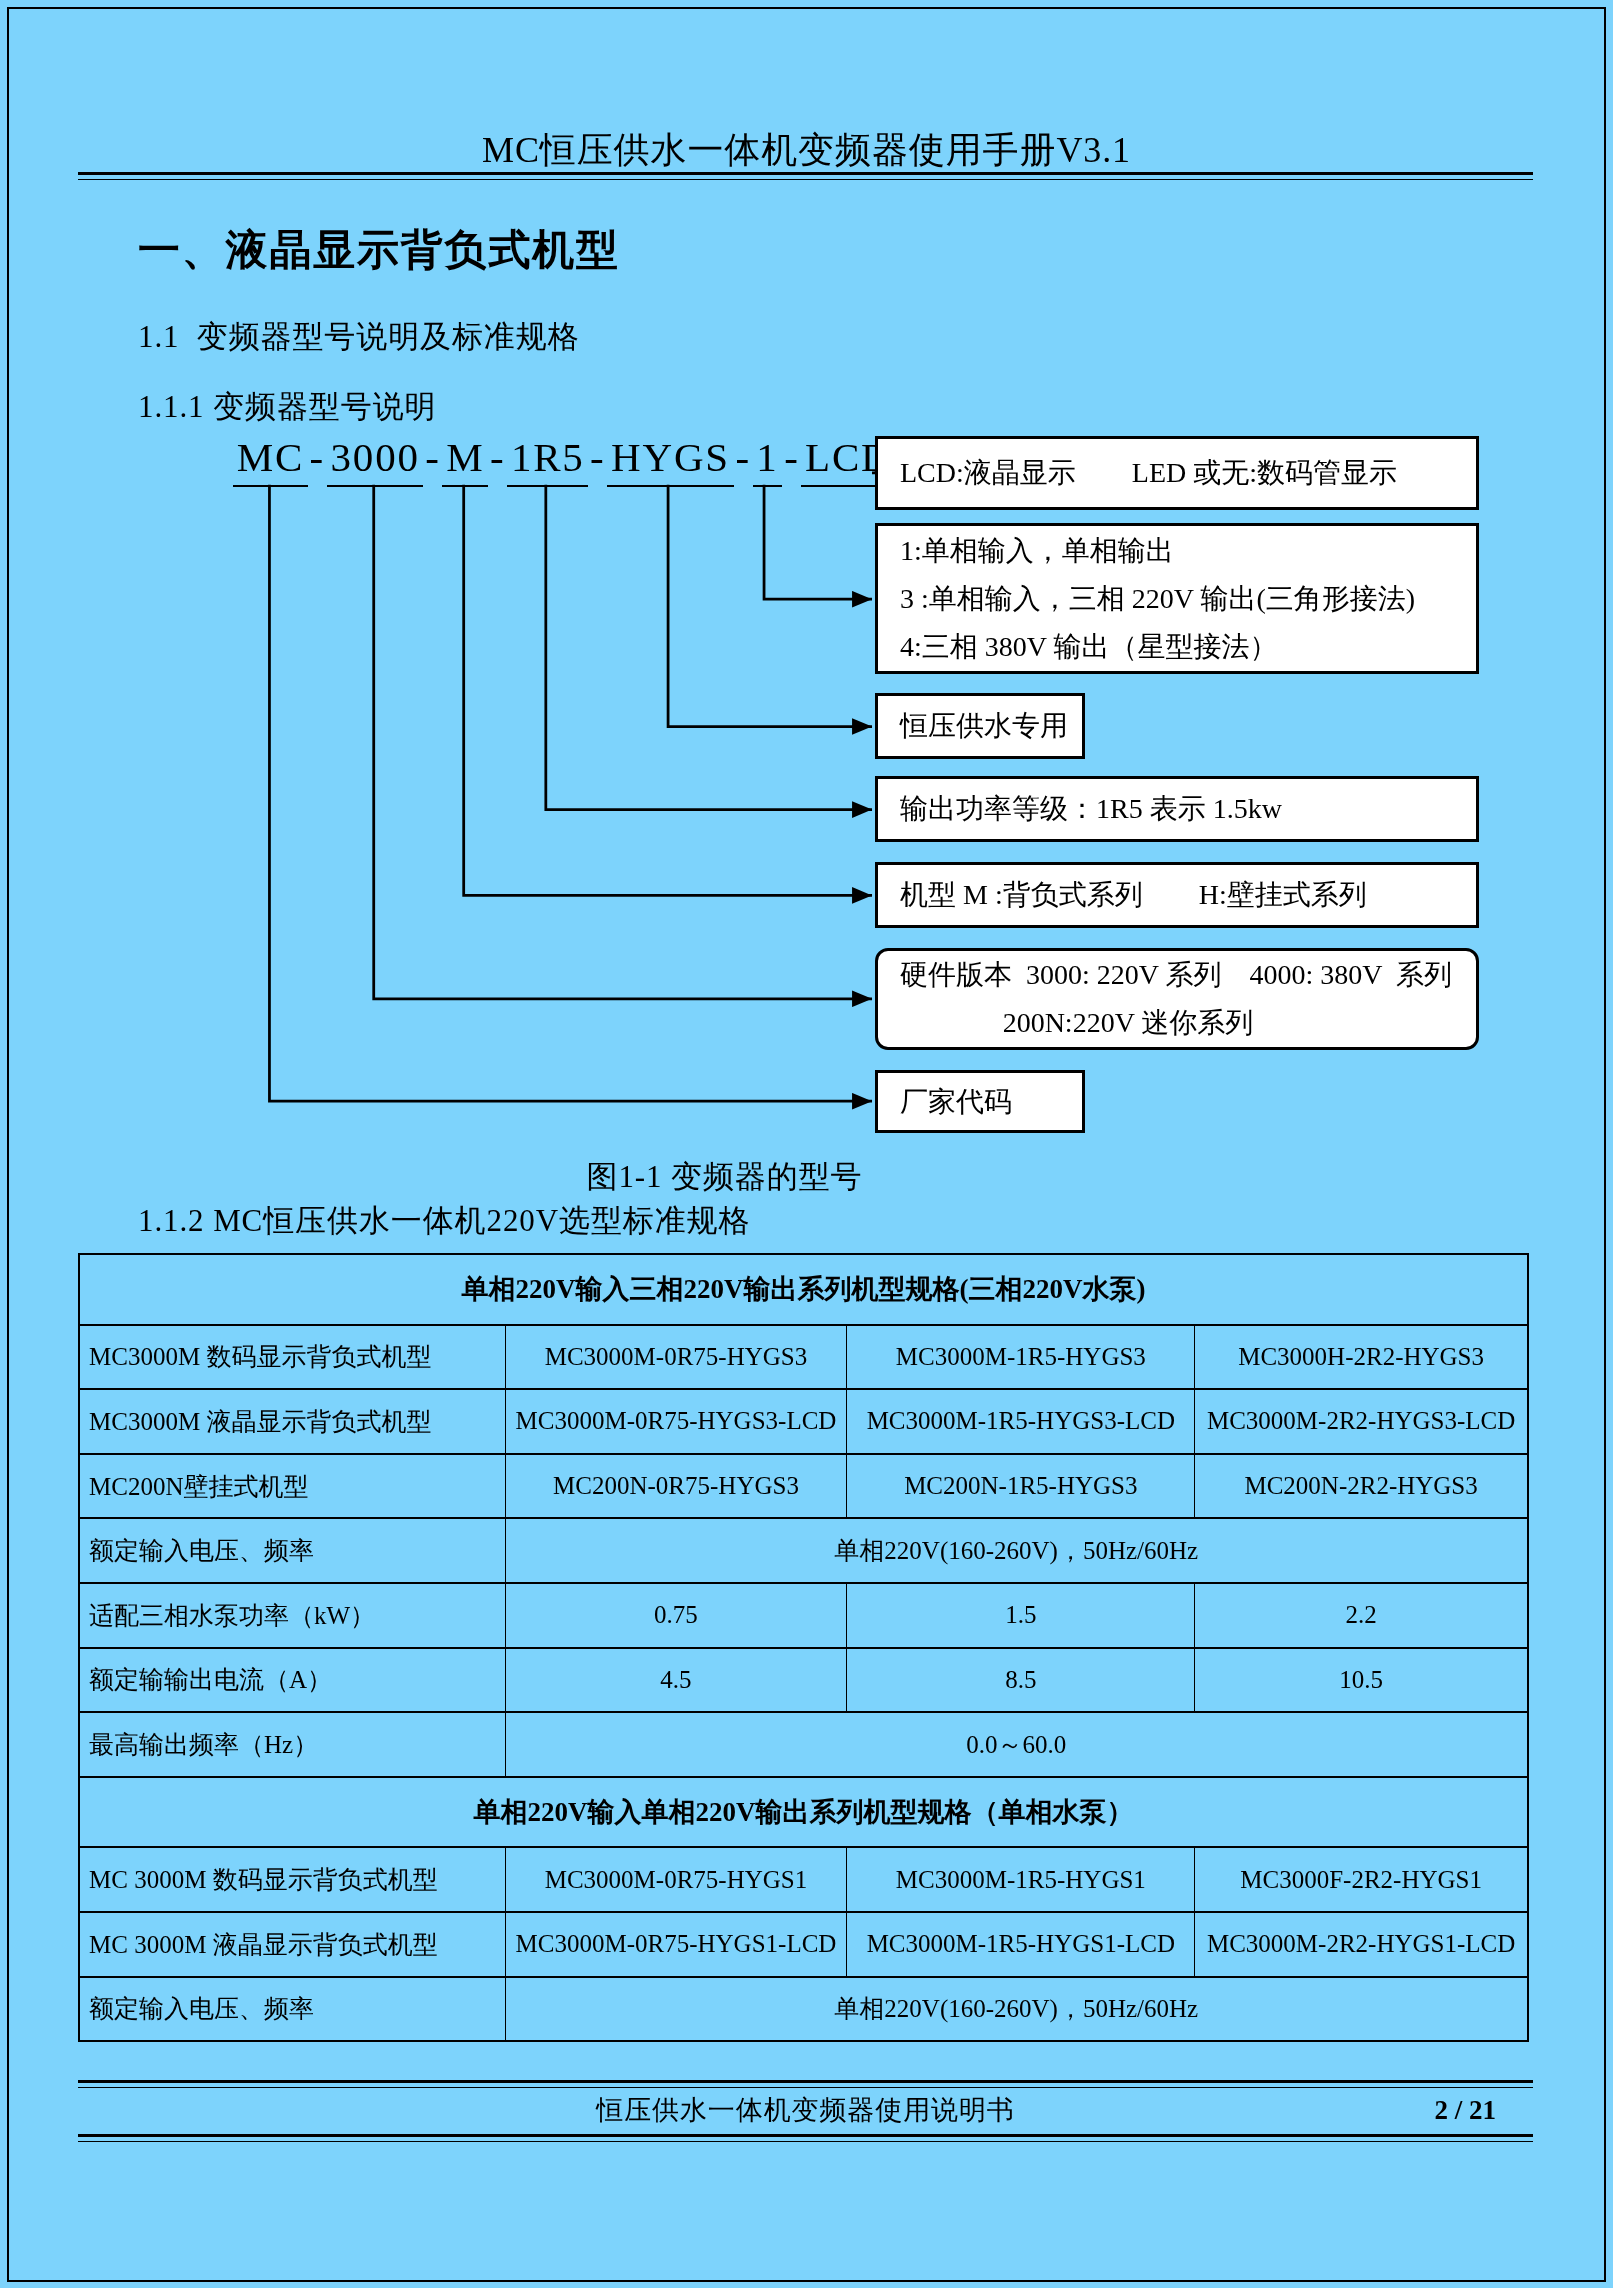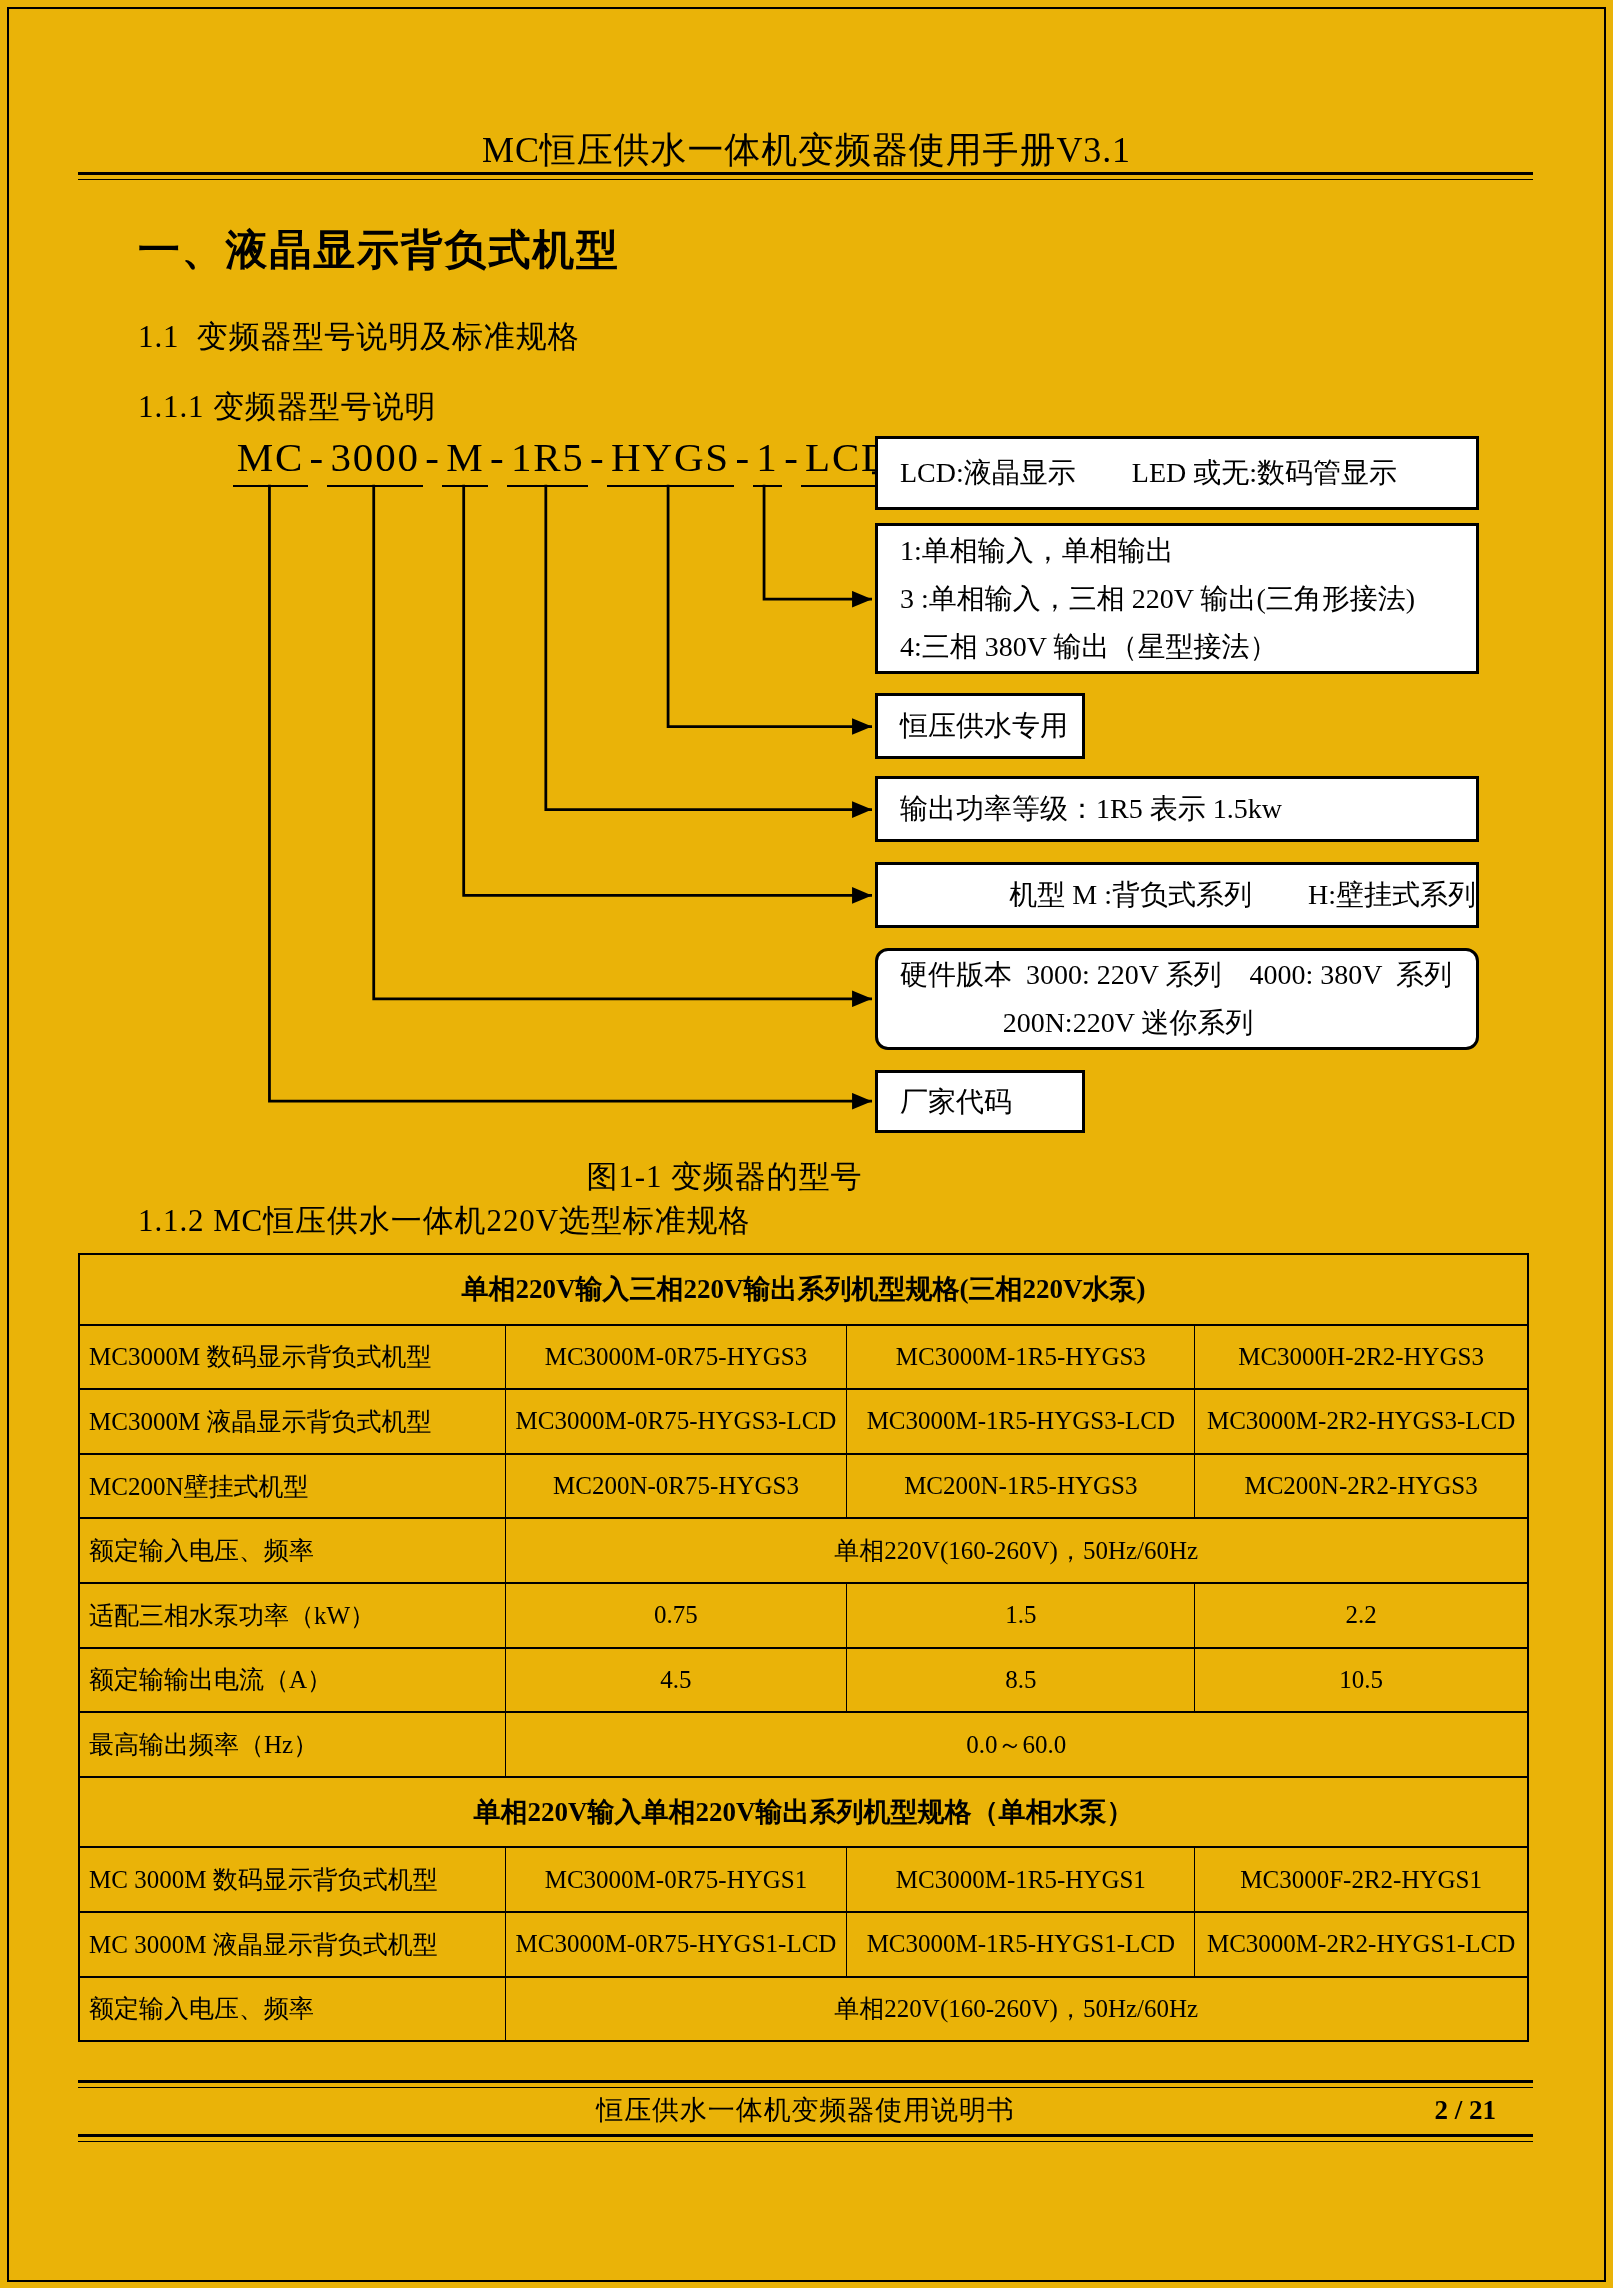--- a/index.html
+++ b/index.html
@@ -1,19 +1,19 @@
 <!DOCTYPE html>
 <html style="font-size:14.8px"><head>
 <meta charset="utf-8">
 <style>
   html,body{margin:0;padding:0;background:#e8e8e8;}
   .page{
     position:relative;
     width:1613px;height:2289px;
-    background:#eab308;
+    background:#7dd3fc;
     font-family:"Liberation Serif","DejaVu Serif",serif;
     color:#000;
     margin:0 auto;
     overflow:hidden;
   }
   .frame{position:absolute;inset:7.4px;border:2.8px solid #000;pointer-events:none;}
 
   .doc-title{
     position:absolute;top:126px;left:0;width:100%;
     text-align:center;font-size:36px;letter-spacing:0.9px;white-space:pre;
@@ -51,21 +51,21 @@
     border:3.7px solid #000;background:#fff;
     display:flex;flex-direction:column;justify-content:center;
     padding:0 0 0 22px;box-sizing:border-box;
   }
   .dbox .dline{font-size:28px;line-height:48px;white-space:pre;}
   .dbox.narrow{width:210px;}
   #dbox-0{top:15.7px;height:74px;}
   #dbox-1{top:103px;height:151px;}
   #dbox-2{top:273px;height:66px;}
   #dbox-3{top:356px;height:66px;}
-  #dbox-4{top:442px;height:66px;text-align:right;}
+  #dbox-4{top:442px;height:66px;}
   #dbox-5{top:528px;height:102px;border-radius:13px;}
   #dbox-6{top:650px;height:63px;}
   #dbox-5 .dline:nth-child(2){text-align:center;padding-right:120px;}
 
   .fig-caption{
     position:absolute;top:1156px;left:0;width:1449px;
     text-align:center;font-size:31px;letter-spacing:0.9px;
   }
 
   

